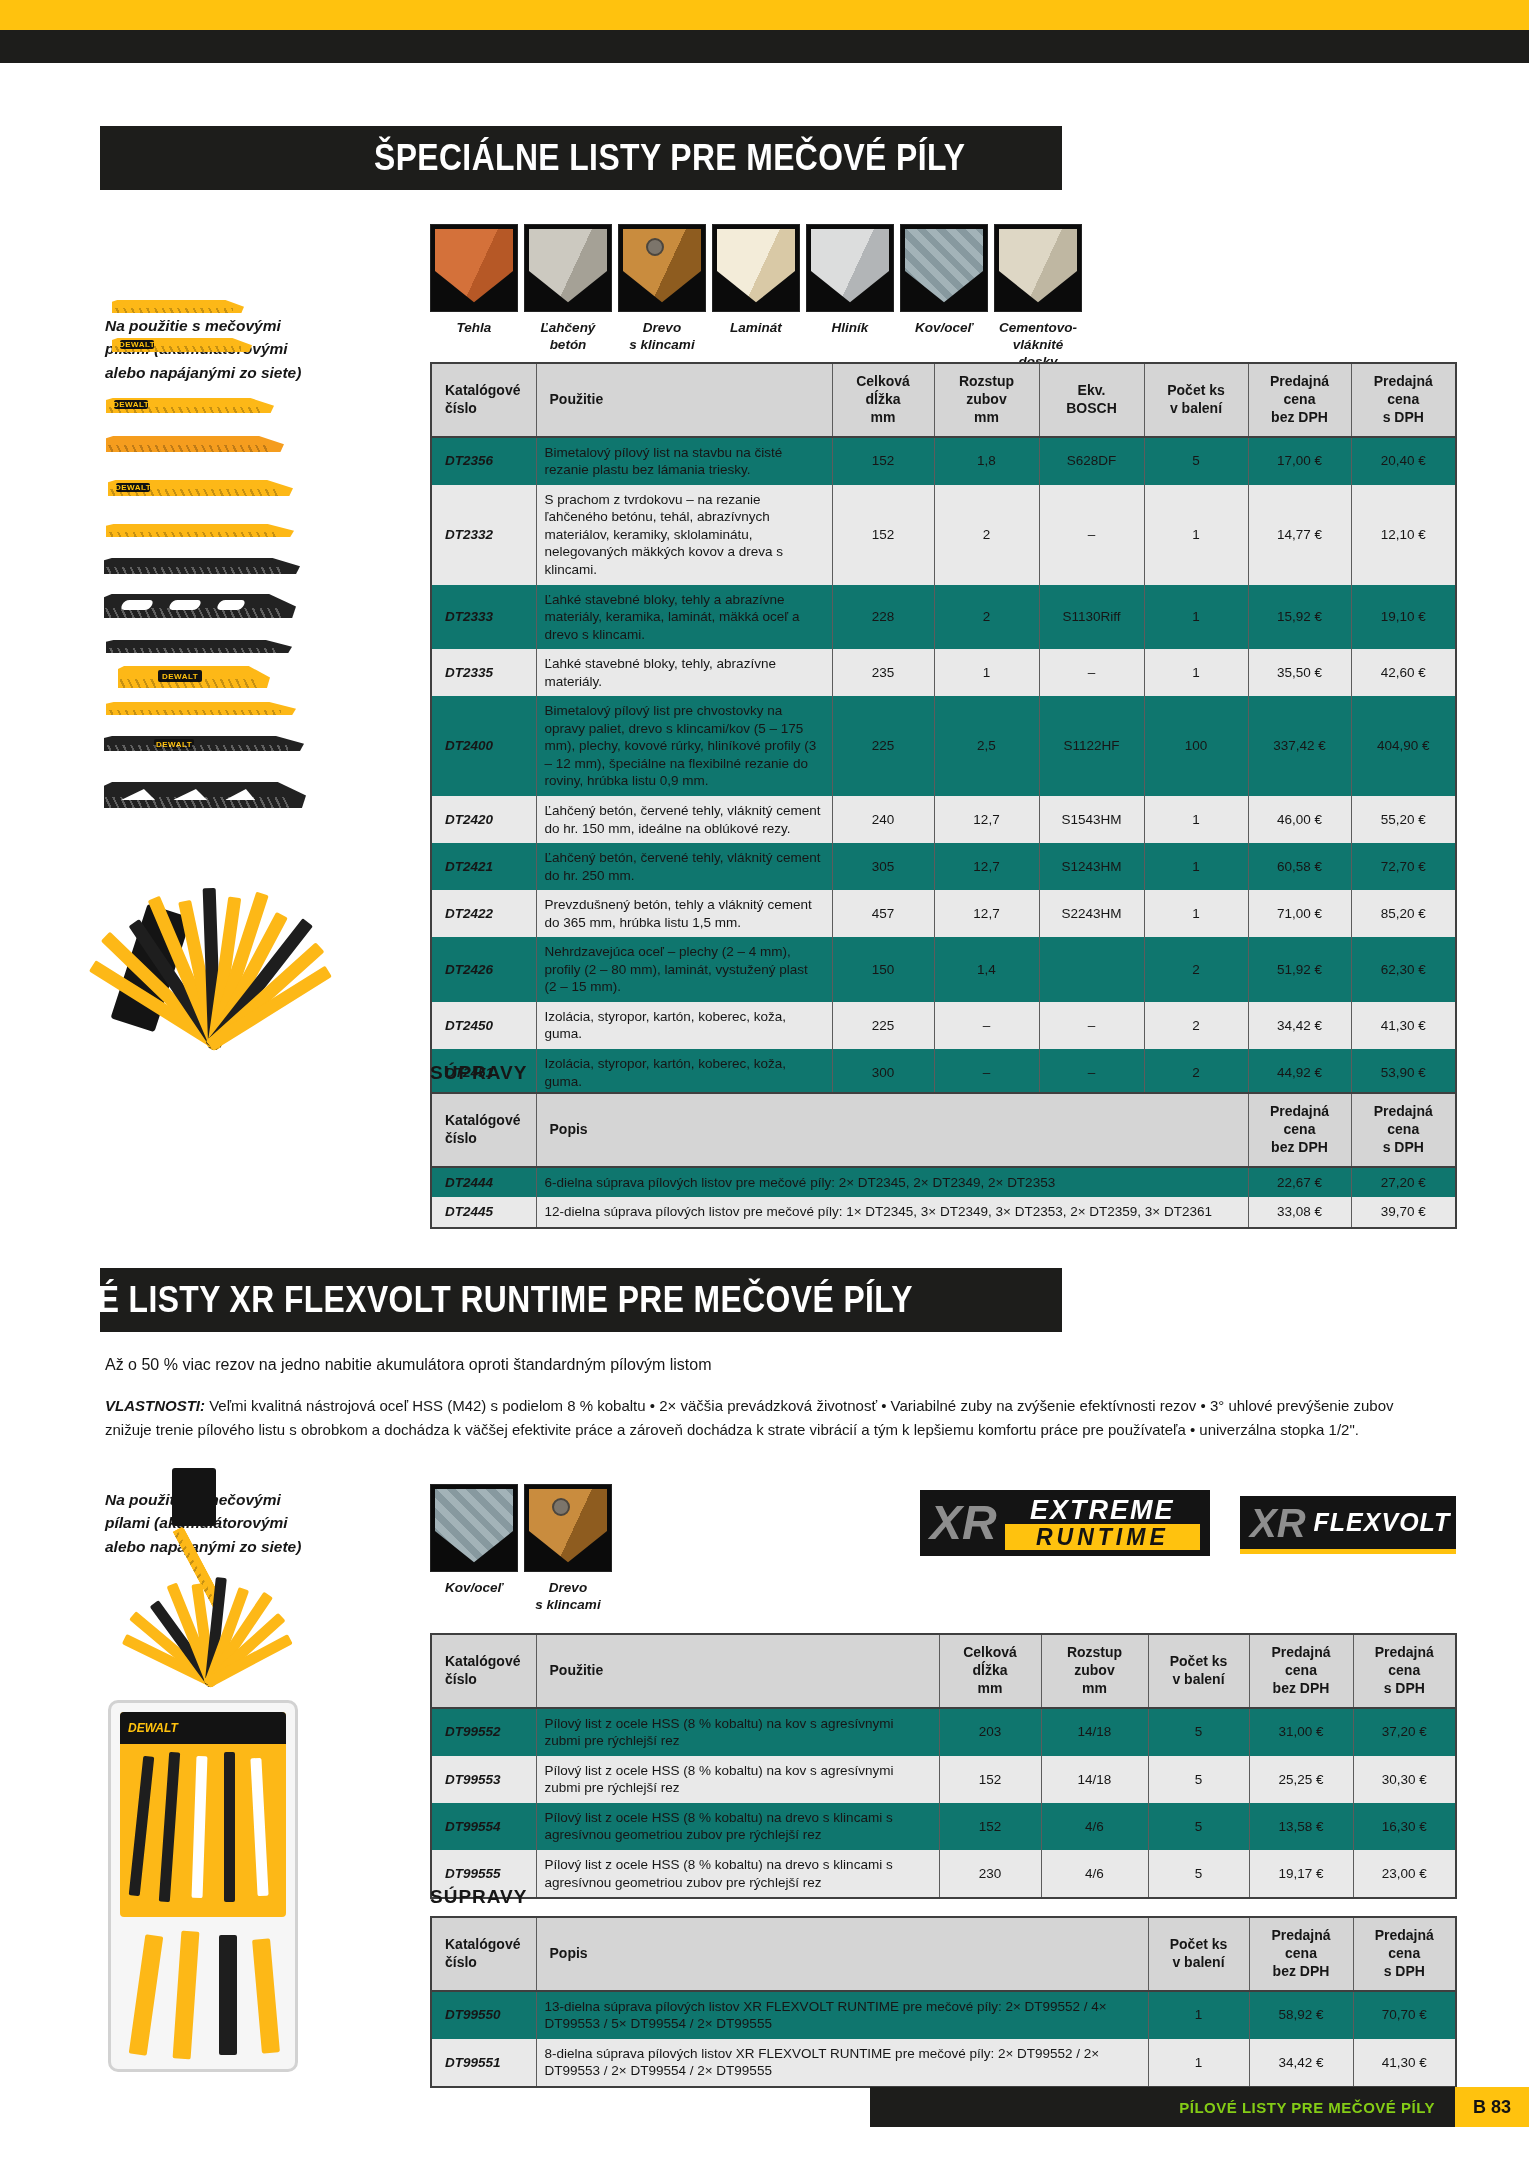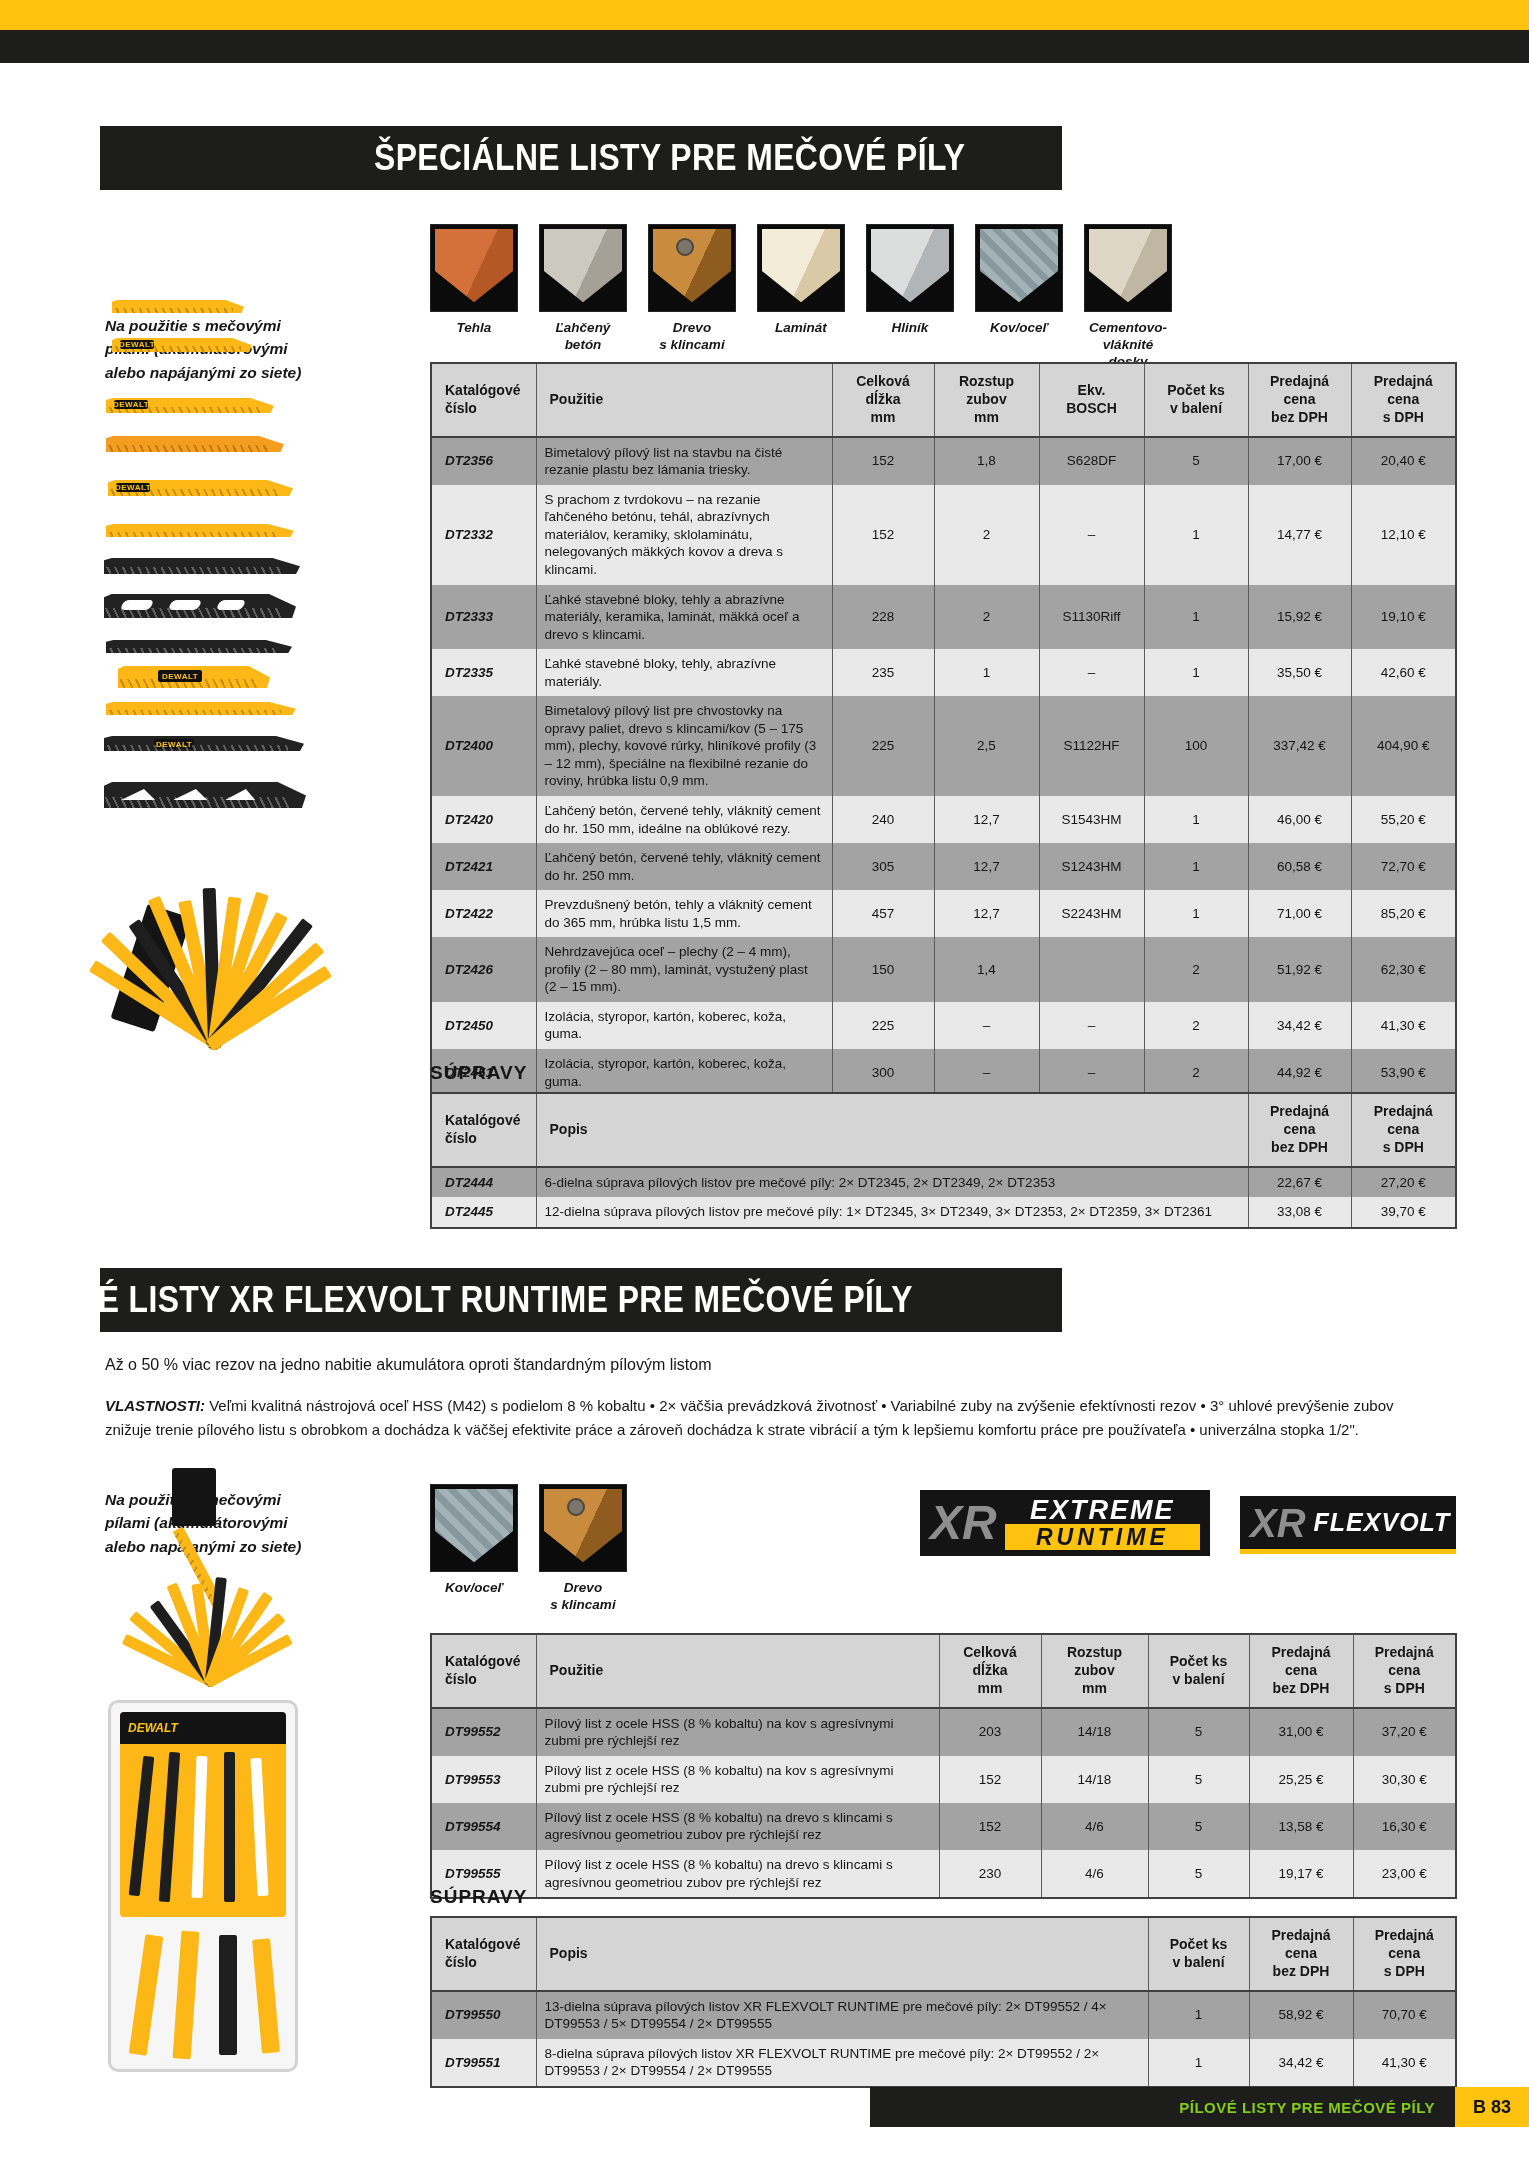--- a/index.html
+++ b/index.html
@@ -14,41 +14,41 @@
   .sec-title span{font-size:37px;font-weight:bold;letter-spacing:.5px;white-space:nowrap;
                   transform:scaleX(.86);transform-origin:left center;}
   #sec1-title{top:126px;}
   #sec2-title{top:1268px;}
   
   .usage-note{position:absolute;left:105px;width:220px;font-size:15.5px;font-weight:bold;
               font-style:italic;line-height:1.5;}
   #usage1{top:314px;}
   #usage2{top:1488px;}
   
-  .mats{position:absolute;display:flex;gap:21px;}
+  .mats{position:absolute;display:flex;gap:6px;}
   #mats1{left:430px;top:224px;}
   #mats2{left:430px;top:1484px;}
   .mat{width:88px;display:flex;flex-direction:column;align-items:center;}
   .mat .ph{width:86px;height:86px;background:#0b0b0b;border:1px solid #242424;position:relative;}
   .mat .cube{position:absolute;left:4px;top:4px;right:4px;bottom:4px;
              clip-path:polygon(0 0,100% 0,100% 54%,50% 94%,0 54%);}
   .mat .lbl{margin-top:8px;font-size:13.5px;font-weight:bold;font-style:italic;text-align:center;
             white-space:pre-line;line-height:1.25;}
   .cube.tehla{background:linear-gradient(115deg,#d4713a 0 55%,#b65826 55%);}
   .cube.beton{background:linear-gradient(115deg,#ccc9c0 0 55%,#a5a196 55%);}
   .cube.drevo{background:linear-gradient(115deg,#c98c3e 0 55%,#8e5c1f 55%);}
   .cube.drevo::after{content:"";position:absolute;left:30%;top:12%;width:14px;height:14px;
             border-radius:50%;background:#7c756b;border:2px solid #4c463e;}
   .cube.laminat{background:linear-gradient(115deg,#f3ecd9 0 55%,#d9c9a6 55%);}
   .cube.hlinik{background:linear-gradient(115deg,#dcdddd 0 55%,#b2b5b7 55%);}
   .cube.kov{background:repeating-linear-gradient(45deg,#a3b3b8 0 7px,#87999f 7px 14px);}
   .cube.cement{background:linear-gradient(115deg,#ded7c5 0 55%,#bfb7a2 55%);}
   
   .cat{position:absolute;border-collapse:collapse;table-layout:fixed;font-size:13.5px;
-       border:2px solid #3f3f3f;background:#a3a3a3;}
+       border:2px solid #3f3f3f;background:#0f766e;}
   .cat th{background:#d5d5d5;font-weight:bold;font-size:14px;line-height:1.28;white-space:pre-line;
           padding:9px 6px;vertical-align:middle;text-align:center;border-bottom:2px solid #3f3f3f;}
   .cat th,.cat td{border-left:1px solid #5c5c5c;border-right:1px solid #5c5c5c;}
   .cat td{padding:6px 8px;vertical-align:middle;line-height:1.3;}
   .cat tbody tr:nth-child(even){background:#e9e9e9;}
   .cat .code{font-weight:bold;font-style:italic;padding-left:13px;}
   .cat .ctr{text-align:center;}
   .cat th.left{text-align:left;padding-left:13px;}
   #table1{left:430px;top:362px;width:1025px;}
   #sets1{left:430px;top:1092px;width:1025px;}

